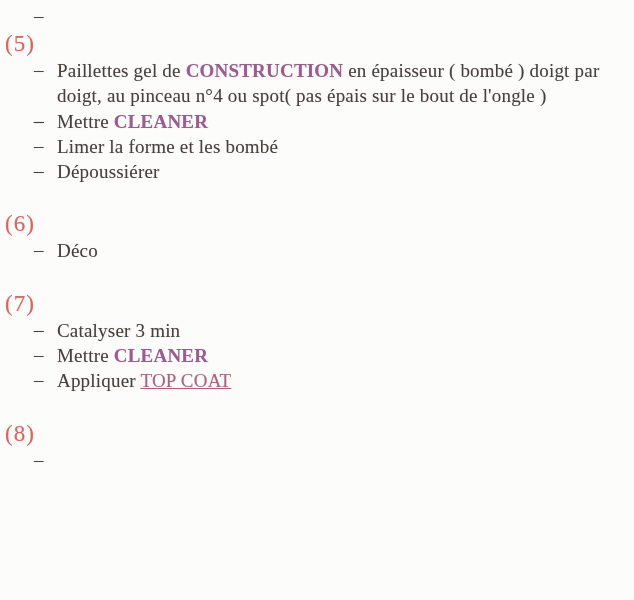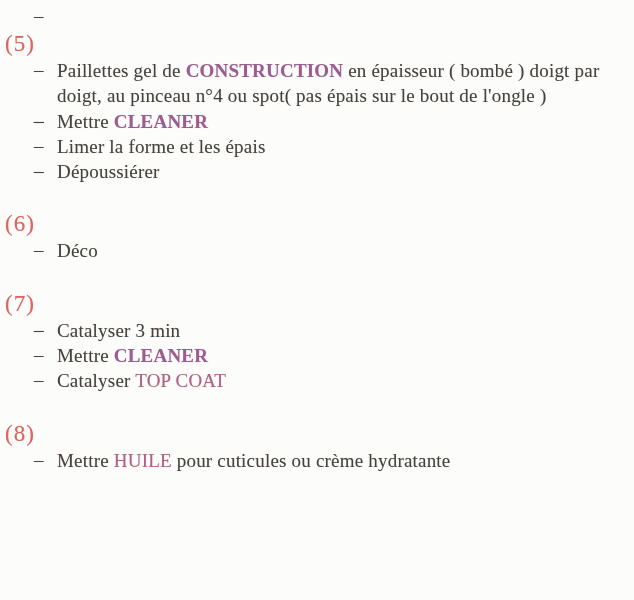--- a/index.html
+++ b/index.html
@@ -31,50 +31,50 @@
     line-height: 25.3px;
     letter-spacing: 0.2px;
   }
   .dash {
     position: absolute;
     left: 34px;
     top: -1px;
   }
   .item-text { white-space: pre-line; }
   .hl-violet { color: var(--c-violet, #9d5b91); font-weight: bold; }
-  .hl-rose   { color: var(--c-rose, #b25f82); }
+  .hl-rose   { color: var(--c-rose, #b25f82); text-decoration: underline; }
 </style>
 </head>
 <body>
 
 <div class="page" style="background: rgb(252, 252, 251);">
   <div class="doc" id="doc-root">
       <div class="intro-block">
         <div class="item"><span class="dash">–</span></div>
       </div>
       <div class="section">
         <div class="section-number">(5)</div>
         <div class="item"><span class="dash">–</span><span class="item-text"><span>Paillettes gel de </span><span class="hl-violet">CONSTRUCTION</span><span> en épaisseur ( bombé ) doigt par
 doigt, au pinceau n°4 ou spot( pas épais sur le bout de l'ongle )</span></span></div>
         <div class="item"><span class="dash">–</span></div>
         <div class="item"><span class="dash">–</span></div>
         <div class="item"><span class="dash">–</span><span class="item-text"><span>Mettre </span><span class="hl-violet">CLEANER</span></span></div>
-        <div class="item"><span class="dash">–</span><span class="item-text"><span>Limer la forme et les épais</span></span></div>
+        <div class="item"><span class="dash">–</span><span class="item-text"><span>Limer la forme et les bombé</span></span></div>
         <div class="item"><span class="dash">–</span></div>
         <div class="item"><span class="dash">–</span><span class="item-text"><span>Dépoussiérer</span></span></div>
       </div>
       <div class="section">
         <div class="section-number">(6)</div>
         <div class="item"><span class="dash">–</span><span class="item-text"><span>Déco</span></span></div>
       </div>
       <div class="section">
         <div class="section-number">(7)</div>
         <div class="item"><span class="dash">–</span></div>
         <div class="item"><span class="dash">–</span><span class="item-text"><span>Catalyser 3 min</span></span></div>
         <div class="item"><span class="dash">–</span><span class="item-text"><span>Mettre </span><span class="hl-violet">CLEANER</span></span></div>
-        <div class="item"><span class="dash">–</span><span class="item-text"><span>Catalyser </span><span class="hl-rose">TOP COAT</span></span></div>
+        <div class="item"><span class="dash">–</span><span class="item-text"><span>Appliquer </span><span class="hl-rose">TOP COAT</span></span></div>
       </div>
       <div class="section">
         <div class="section-number">(8)</div>
-        <div class="item"><span class="dash">–</span><span class="item-text"><span>Mettre </span><span class="hl-rose">HUILE</span><span> pour cuticules ou crème hydratante</span></span></div>
+        <div class="item"><span class="dash">–</span></div>
       </div>
     </div>
 </div>
 
 </body></html>

